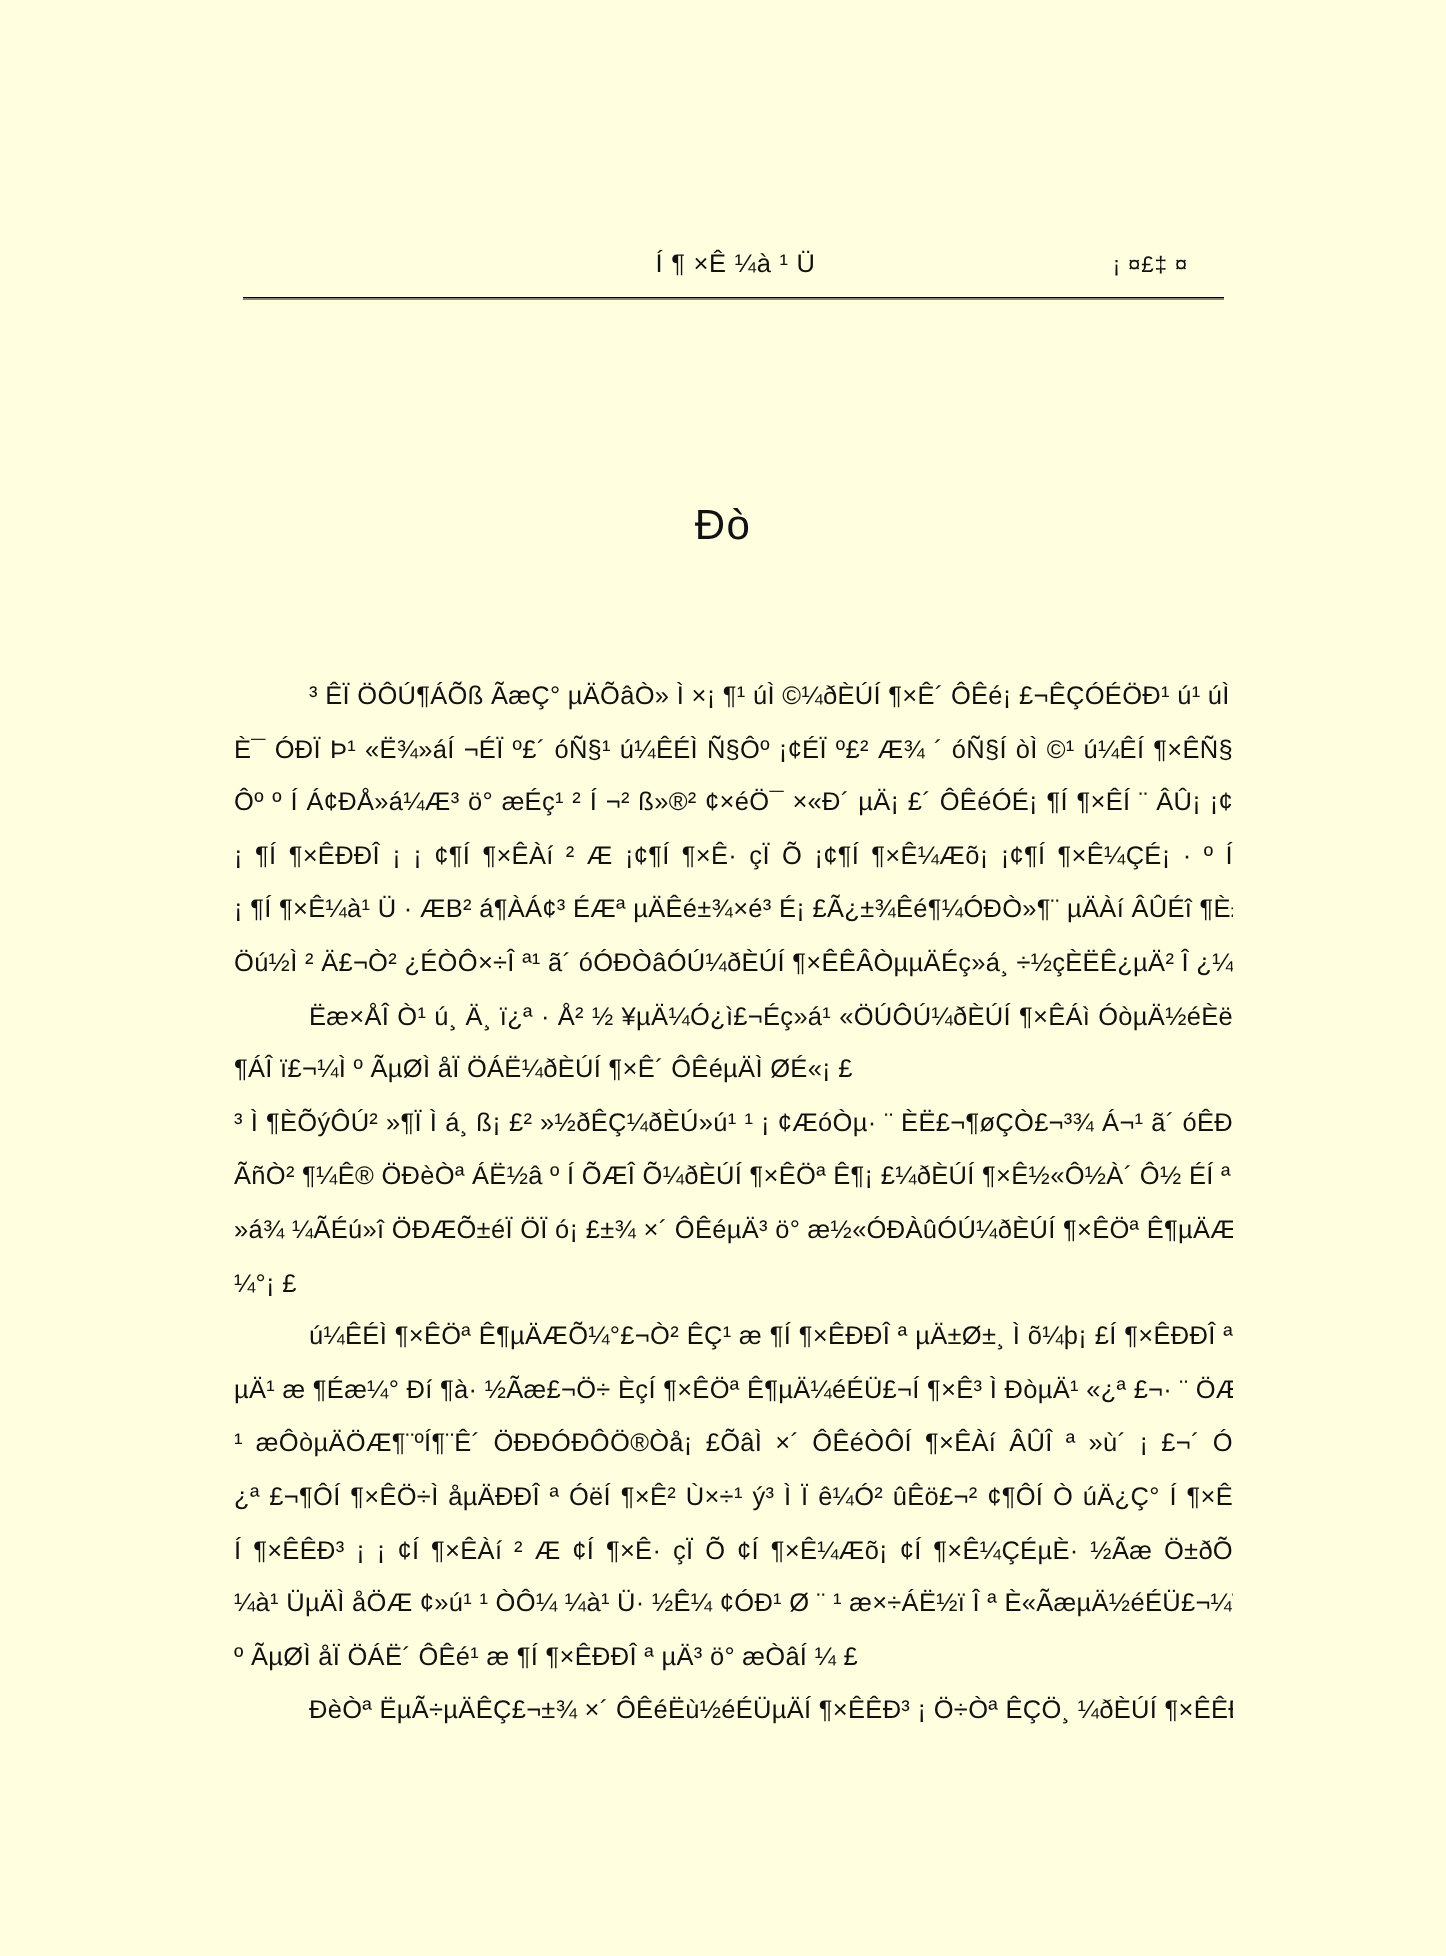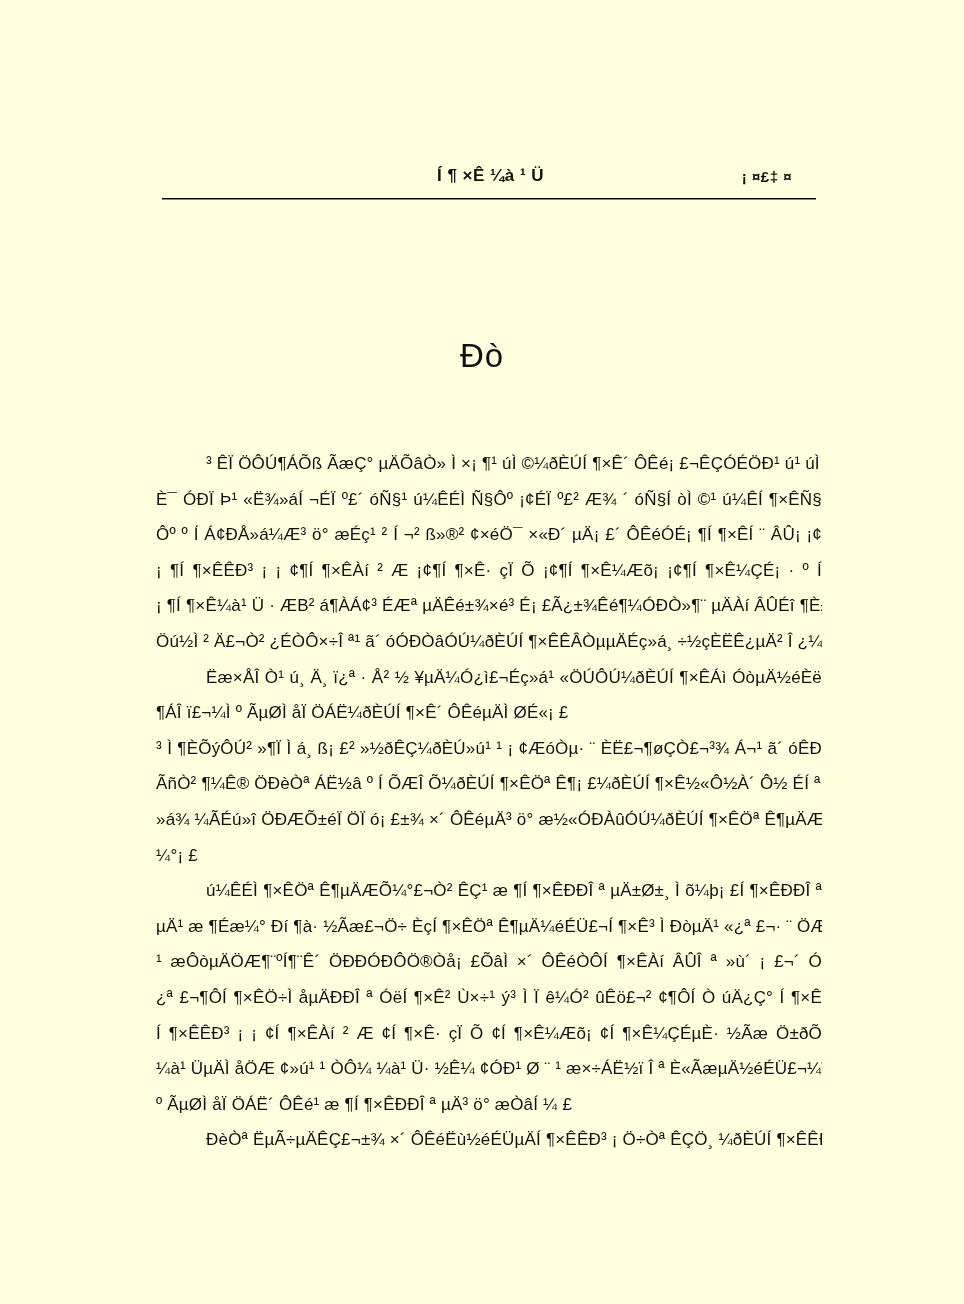--- a/index.html
+++ b/index.html
@@ -22,21 +22,20 @@
       background: #ffffe0;
     }
     .running-head {
       position: absolute;
       left: 162px;
       top: 166px;
       width: 654px;
       height: 26px;
       font-size: 17px;
       letter-spacing: 0.5px;
-      font-weight: bold;
     }
     .running-head .head-title {
       position: absolute;
       left: 275px;
       top: 0;
       white-space: pre;
     }
     .running-head .head-page {
       position: absolute;
       right: 24px;
@@ -52,21 +51,21 @@
       height: 0;
       border-top: 1px solid #000;
       border-bottom: 1px solid #888;
     }
     .chapter-title {
       position: absolute;
       left: 0;
       width: 964px;
       top: 315px;
       text-align: center;
-      font-size: 33px;
+      font-size: 28px;
       font-weight: normal;
       letter-spacing: 1px;
     }
     .body-text {
       position: absolute;
       left: 156px;
       top: 446px;
       width: 666px;
     }
     .line {
@@ -93,21 +92,21 @@
   </div>
   <div class="head-rule"></div>
 
   <h1 class="chapter-title">Ðò</h1>
 
   <div class="body-text">
 
     <div class="line indent">³ ÊÏ ÖÔÚ¶ÁÕß ÃæÇ° µÄÕâÒ» Ì ×¡ ¶¹ úÌ ©¼ðÈÚÍ ¶×Ê´ ÔÊé¡ £¬ÊÇÓÉÖÐ¹ ú¹ úÌ ©Ö¤</div>
     <div class="line">È¯ ÓÐÏ Þ¹ «Ë¾»áÍ ¬ÉÏ º£´ óÑ§¹ ú¼ÊÉÌ Ñ§Ôº ¡¢ÉÏ º£² Æ¾ ´ óÑ§Í òÌ ©¹ ú¼ÊÍ ¶×ÊÑ§</div>
     <div class="line">Ôº º Í Á¢ÐÅ»á¼Æ³ ö° æÉç¹ ² Í ¬² ß»®² ¢×éÖ¯ ×«Ð´ µÄ¡ £´ ÔÊéÓÉ¡ ¶Í ¶×ÊÍ ¨ ÂÛ¡ ¡¢</div>
-    <div class="line">¡ ¶Í ¶×ÊÊÐ³ ¡ ¡ ¢¶Í ¶×ÊÀí ² Æ ¡¢¶Í ¶×Ê· çÏ Õ ¡¢¶Í ¶×Ê¼Æõ¡ ¡¢¶Í ¶×Ê¼ÇÉ¡ · º Í</div>
+    <div class="line">¡ ¶Í ¶×ÊÐÐÎ ¡ ¡ ¢¶Í ¶×ÊÀí ² Æ ¡¢¶Í ¶×Ê· çÏ Õ ¡¢¶Í ¶×Ê¼Æõ¡ ¡¢¶Í ¶×Ê¼ÇÉ¡ · º Í</div>
     <div class="line">¡ ¶Í ¶×Ê¼à¹ Ü · ÆB² á¶ÀÁ¢³ ÉÆª µÄÊé±¾×é³ É¡ £Ã¿±¾Êé¶¼ÓÐÒ»¶¨ µÄÀí ÂÛÉî ¶È£¬</div>
     <div class="line">Öú½Ì ² Ä£¬Ò² ¿ÉÒÔ×÷Î ª¹ ã´ óÓÐÒâÓÚ¼ðÈÚÍ ¶×ÊÊÂÒµµÄÉç»á¸ ÷½çÈËÊ¿µÄ² Î ¿¼</div>
     <div class="line indent">Ëæ×ÅÎ Ò¹ ú¸ Ä¸ ï¿ª · Å² ½ ¥µÄ¼Ó¿ì£¬Éç»á¹ «ÖÚÔÚ¼ðÈÚÍ ¶×ÊÁì ÓòµÄ½éÈë</div>
 
     <div class="line last">¶ÁÎ ï£¬¼Ì º ÃµØÌ åÏ ÖÁË¼ðÈÚÍ ¶×Ê´ ÔÊéµÄÌ ØÉ«¡ £</div>
     <div class="line">³ Ì ¶ÈÕýÔÚ² »¶Ï Ì á¸ ß¡ £² »½ðÊÇ¼ðÈÚ»ú¹ ¹ ¡ ¢ÆóÒµ· ¨ ÈË£¬¶øÇÒ£¬³¾ Á¬¹ ã´ óÊÐ</div>
     <div class="line">ÃñÒ² ¶¼Ê® ÖÐèÒª ÁË½â º Í ÕÆÎ Õ¼ðÈÚÍ ¶×ÊÖª Ê¶¡ £¼ðÈÚÍ ¶×Ê½«Ô½À´ Ô½ ÉÍ ª Éç</div>
     <div class="line">»á¾ ¼ÃÉú»î ÖÐÆÕ±éÏ ÖÏ ó¡ £±¾ ×´ ÔÊéµÄ³ ö° æ½«ÓÐÀûÓÚ¼ðÈÚÍ ¶×ÊÖª Ê¶µÄÆÕ</div>
     <div class="line last">¼°¡ £</div>
 

